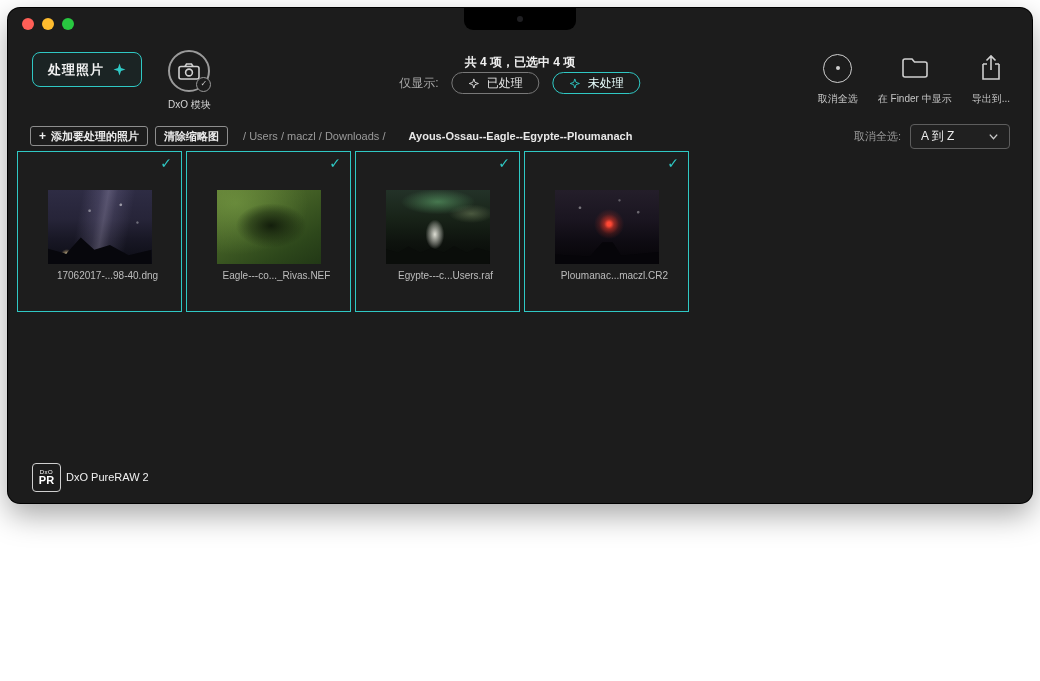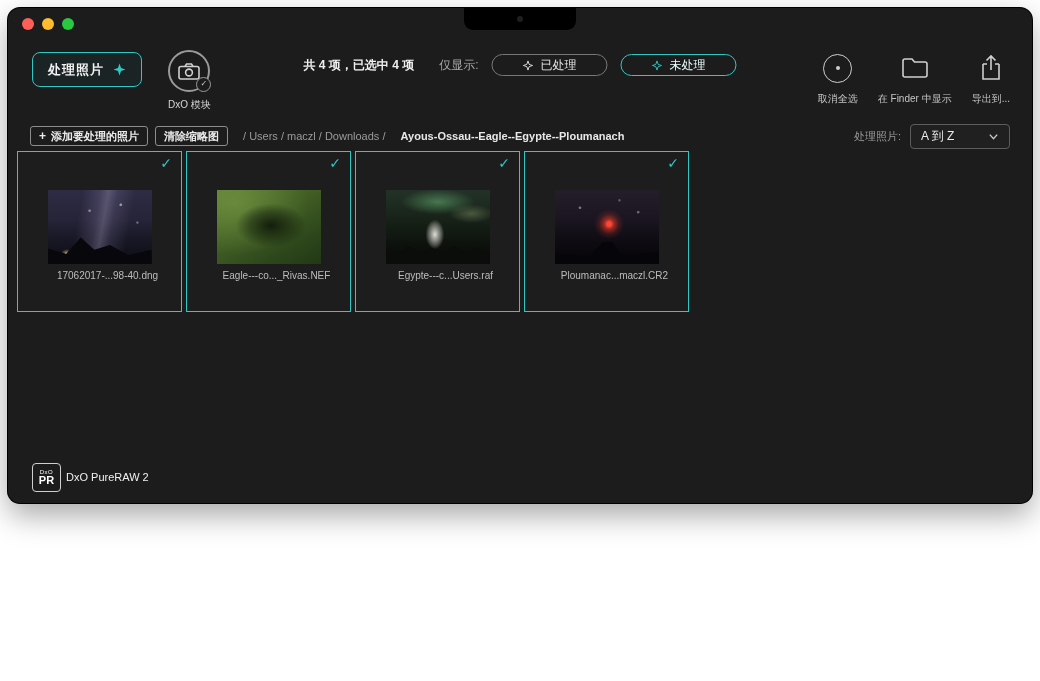--- a/index.html
+++ b/index.html
@@ -31,25 +31,25 @@
     color:#f2f2f2;font-size:13px;font-weight:700;letter-spacing:1px;cursor:pointer;
   }
   .sparkle{width:13px;height:13px;display:inline-block;flex:0 0 auto;}
   .module{display:flex;flex-direction:column;align-items:center;gap:6px;margin-top:-2px;}
   .module-icon{position:relative;width:38px;height:38px;border:2px solid #9a9a9a;border-radius:50%;
     display:flex;align-items:center;justify-content:center;}
   .module-badge{position:absolute;right:-3px;bottom:-2px;width:13px;height:13px;border-radius:50%;
     background:#1c1c1c;border:1px solid #9a9a9a;color:#cfcfcf;font-size:8px;line-height:12px;text-align:center;}
   .module-label{font-size:10px;color:#d6d6d6;}
   .hcenter{position:absolute;left:50%;transform:translateX(-50%);top:16px;
-    display:flex;flex-direction:row;align-items:center;gap:25px;white-space:nowrap;justify-content:space-between;}
+    display:flex;flex-direction:column;align-items:center;gap:1px;white-space:nowrap;justify-content:space-between;}
   .stats{font-size:12px;font-weight:700;color:#f0f0f0;}
   .filters{display:flex;align-items:center;gap:13px;}
   .filter-label{font-size:12px;color:#a8a8a8;}
-  .pill{display:inline-flex;align-items:center;gap:7px;height:22px;padding:0 30px;
+  .pill{display:inline-flex;align-items:center;gap:7px;height:22px;padding:0 16px;
     border-radius:12px;background:transparent;font-size:12px;cursor:pointer;}
   .pill.processed{border:1px solid #787878;color:#e4e4e4;}
   .pill.unprocessed{border:1px solid #2fc8c4;color:#eafffe;}
   .pill .sparkle{width:11px;height:11px;}
   .hright{position:absolute;right:22px;top:14px;display:flex;gap:20px;align-items:flex-start;margin-left:16px;}
   .action{display:flex;flex-direction:column;align-items:center;gap:8px;cursor:pointer;}
   .action .ic{height:32px;display:flex;align-items:center;justify-content:center;}
   .action .lbl{font-size:10px;color:#c4c4c4;white-space:nowrap;}
   .circle-ic{width:27px;height:27px;border:1.5px solid #cfcfcf;border-radius:50%;position:relative;}
   .circle-ic::after{content:"";position:absolute;left:50%;top:50%;width:4px;height:4px;margin:-2px 0 0 -2px;
@@ -57,21 +57,21 @@
   
   .toolbar{position:absolute;top:112px;left:0;right:0;height:32px;
     display:flex;align-items:center;padding:0 22px;box-sizing:border-box;}
   .tbtn{display:inline-flex;align-items:center;gap:5px;height:20px;padding:0 8px;
     background:transparent;border:1px solid #8d8d8d;border-radius:3px;
     color:#ececec;font-size:11px;font-weight:700;cursor:pointer;white-space:nowrap;}
   .tbtn + .tbtn{margin-left:7px;}
   .tbtn .plus{font-size:12px;font-weight:700;line-height:1;}
   .breadcrumb{margin-left:15px;font-size:11px;white-space:nowrap;overflow:hidden;}
   .bc-prefix{color:#9a9a9a;}
-  .bc-current{color:#e8e8e8;font-weight:700;margin-left:12px;}
+  .bc-current{color:#e8e8e8;font-weight:700;margin-left:20px;}
   .sortgroup{margin-left:auto;display:flex;align-items:center;gap:9px;}
   .sort-label{font-size:11px;color:#9a9a9a;white-space:nowrap;}
   .select{width:100px;height:25px;border:1px solid #5d5d5d;border-radius:4px;background:#202020;
     display:flex;align-items:center;justify-content:space-between;padding:0 10px;box-sizing:border-box;
     font-size:12px;color:#ececec;cursor:pointer;}
   .chev{width:11px;height:11px;}
   
   .grid{position:absolute;top:143px;left:9px;display:flex;gap:4px;}
   .cell{position:relative;width:163px;height:159px;border:1px solid #2fc8c4;background:#1d1d1d;}
   .check{position:absolute;top:3px;right:9px;color:#2fc8c4;font-size:14px;font-weight:700;}
@@ -207,21 +207,21 @@
       <span>添加要处理的照片</span>
     </button>
     <button class="tbtn">
       <span>清除缩略图</span>
     </button>
     <div class="breadcrumb">
       <span class="bc-prefix">/ Users / maczl / Downloads /</span>
       <span class="bc-current">Ayous-Ossau--Eagle--Egypte--Ploumanach</span>
     </div>
     <div class="sortgroup">
-      <span class="sort-label">处理照片:</span>
+      <span class="sort-label">取消全选:</span>
       <div class="select">
         <span>A 到 Z</span>
         <svg class="chev" viewBox="0 0 12 12">
           <path d="M2 4 L6 8.5 L10 4" fill="none" stroke="#c8c8c8" stroke-width="1.5"></path>
         </svg>
       </div>
     </div>
   </div>
 
   <div class="grid">

